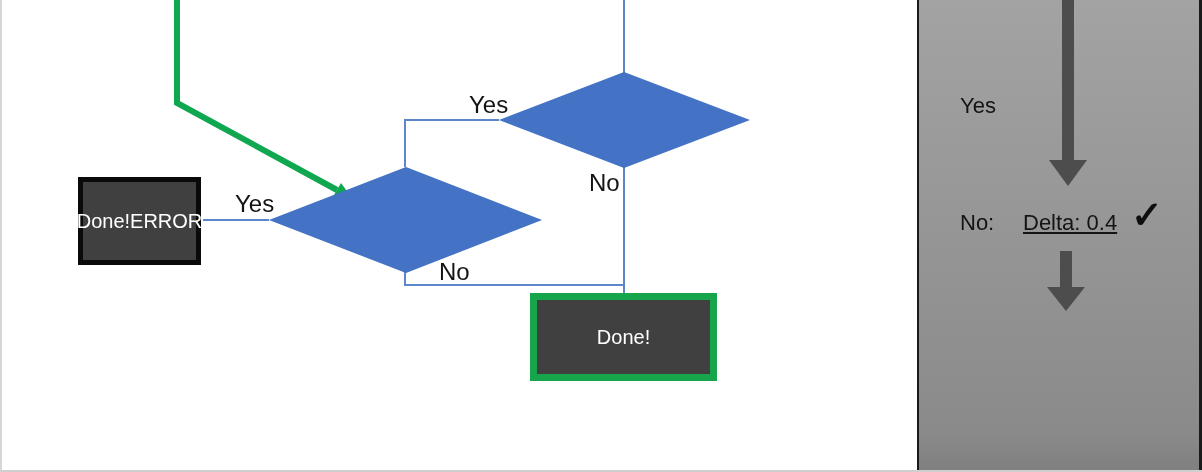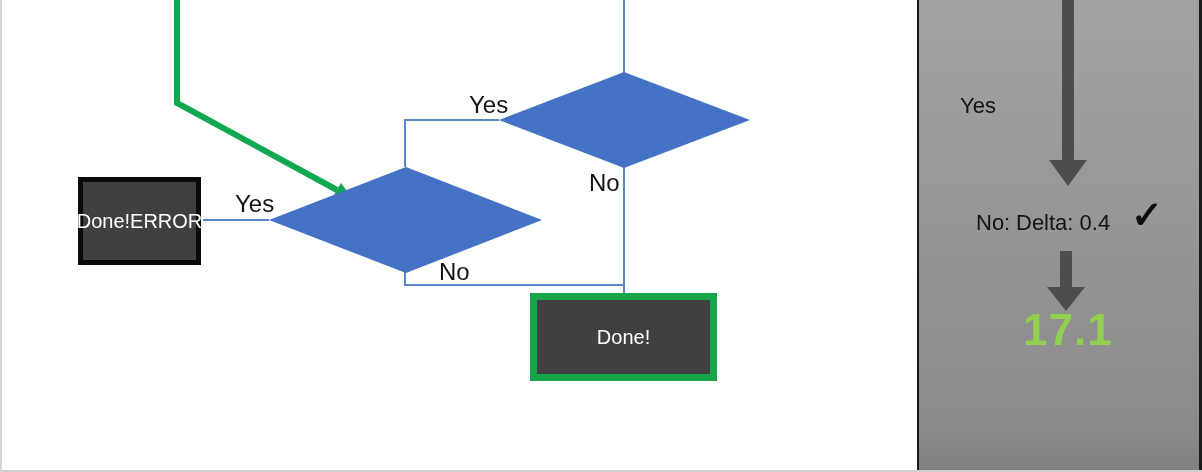--- a/index.html
+++ b/index.html
@@ -82,23 +82,22 @@
   <div class="flabel" style="left:587px;top:171px;">No</div>
   <div class="flabel" style="left:437px;top:260px;">No</div>
 
   <div class="panel" style="left:915px;width:285px;">
 
     <div class="parrow-shaft" style="left:143px;top:0;width:12px;height:160px;"></div>
     <div class="parrow-head" style="left:130px;top:160px;border-left:19px solid transparent;border-right:19px solid transparent;border-top:26px solid #4d4d4d;"></div>
 
     <div class="plabel" style="left:41px;top:95px;">Yes</div>
 
-    <div class="plabel" style="left:41px;top:212px;margin-left:16px;">No:</div>
-    <div class="plabel" style="left:97px;top:212px;">Delta: 0.4</div>
+    <div class="plabel" style="left:41px;top:212px;">No:</div>
+    <div class="plabel" style="left:104px;top:212px;text-decoration:underline;">Delta: 0.4</div>
     <div class="pcheck" style="left:212px;top:196px;">✓</div>
 
     <div class="parrow-shaft" style="left:141px;top:251px;width:12px;height:36px;"></div>
     <div class="parrow-head" style="left:128px;top:287px;border-left:19px solid transparent;border-right:19px solid transparent;border-top:24px solid #4d4d4d;"></div>
 
-    <div class="presult" style="left:104px;top:308px;color:#92d050;">17.1</div>
   </div>
 
 </div>
 
 </body></html>

